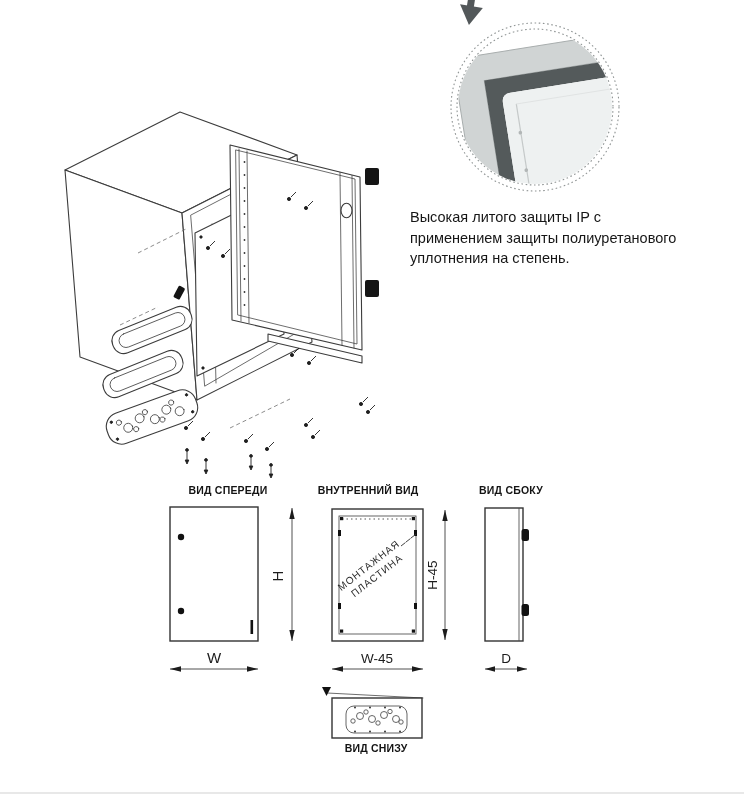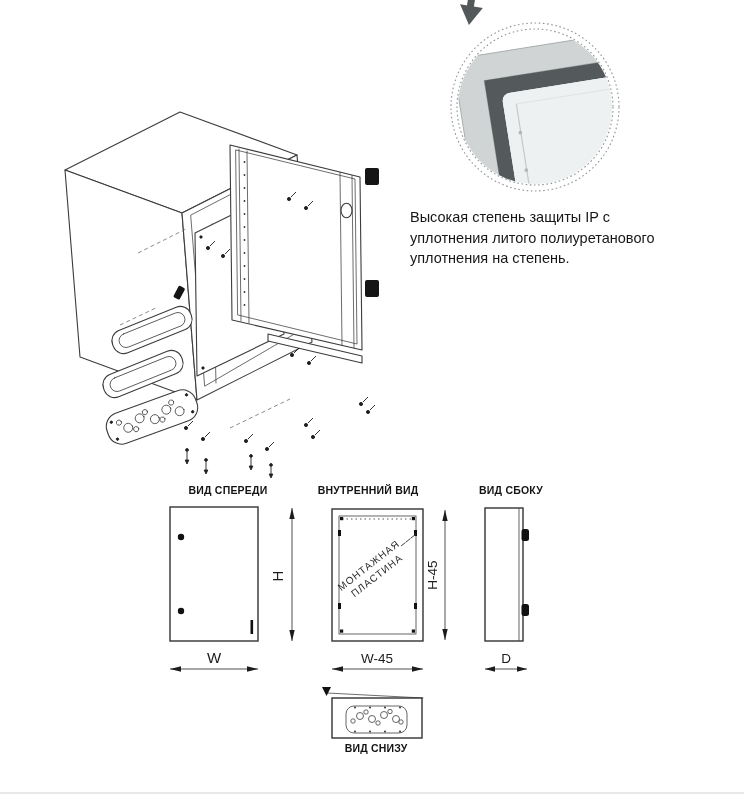--- a/index.html
+++ b/index.html
@@ -275,19 +275,19 @@
       <circle cx="355" cy="731.5" r="0.9"></circle>
           <circle cx="370" cy="731.5" r="0.9"></circle>
       <circle cx="385" cy="731.5" r="0.9"></circle>
           <circle cx="400" cy="731.5" r="0.9"></circle>
     </g>
     <text class="lbl" x="376" y="752" text-anchor="middle">ВИД СНИЗУ</text>
   </g>
 </svg>
 
   <div class="desc">
-    <div>Высокая степень защиты IP с</div>
-    <div>уплотнения литого полиуретанового</div>
+    <div>Высокая литого защиты IP с</div>
+    <div>применением защиты полиуретанового</div>
     <div>уплотнения на степень.</div>
   </div>
 
   <div class="rule"></div>
 </div>
 
 </body></html>

